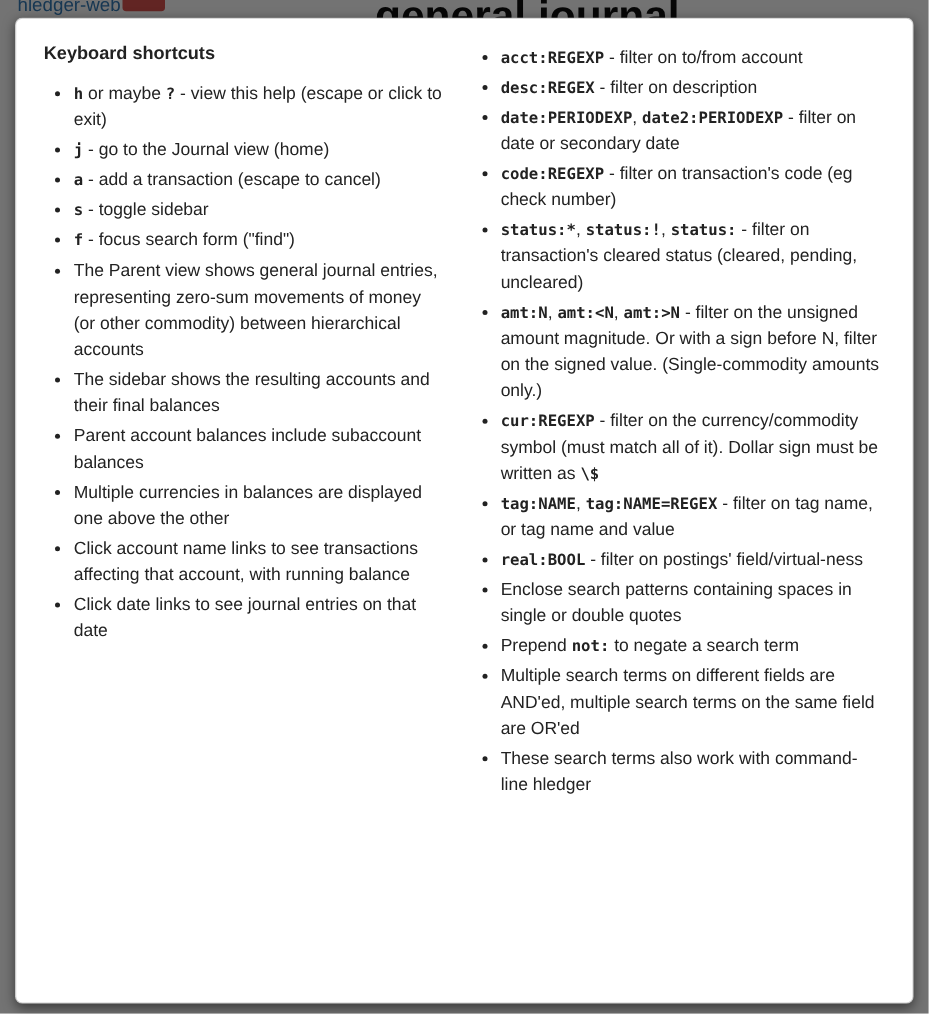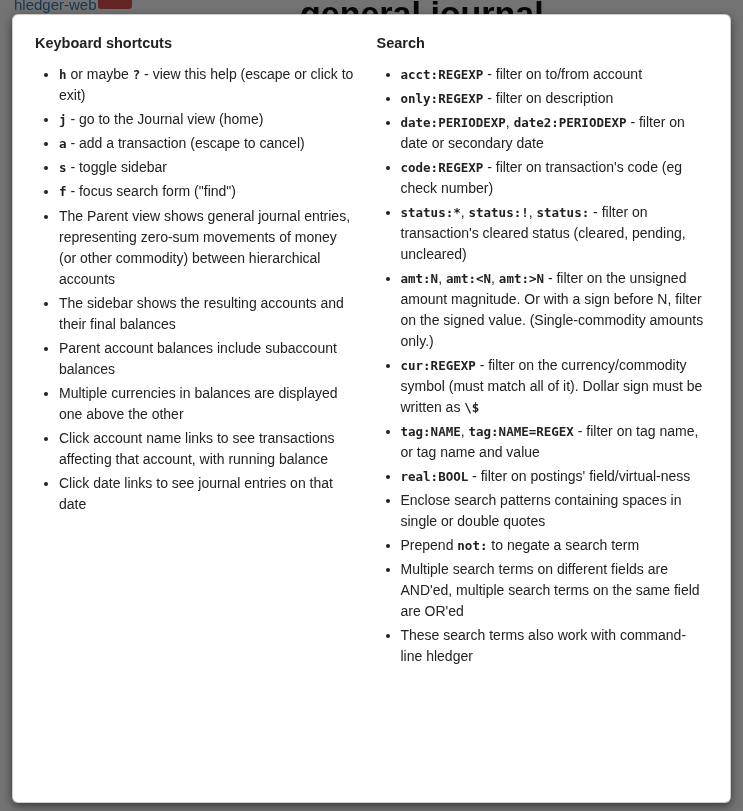--- a/index.html
+++ b/index.html
@@ -128,24 +128,23 @@
         <ul class="bullet-list">
           <li><span>The Parent view shows general journal entries, representing zero-sum movements of money (or other commodity) between hierarchical accounts</span></li>
           <li><span>The sidebar shows the resulting accounts and their final balances</span></li>
           <li><span>Parent account balances include subaccount balances</span></li>
           <li><span>Multiple currencies in balances are displayed one above the other</span></li>
           <li><span>Click account name links to see transactions affecting that account, with running balance</span></li>
           <li><span>Click date links to see journal entries on that date</span></li>
         </ul>
       </div>
     <div class="column column-right">
-        <h4 class="section-heading">Search</h4>
         <ul class="bullet-list">
           <li><code>acct:REGEXP</code><span> - filter on to/from account</span></li>
-          <li><code>only:REGEXP</code><span> - filter on description</span></li>
+          <li><code>desc:REGEX</code><span> - filter on description</span></li>
           <li><code>date:PERIODEXP</code><span>, </span><code>date2:PERIODEXP</code><span> - filter on date or secondary date</span></li>
           <li><code>code:REGEXP</code><span> - filter on transaction's code (eg check number)</span></li>
           <li><code>status:*</code><span>, </span><code>status:!</code><span>, </span><code>status:</code><span> - filter on transaction's cleared status (cleared, pending, uncleared)</span></li>
           <li><code>amt:N</code><span>, </span><code>amt:&lt;N</code><span>, </span><code>amt:&gt;N</code><span> - filter on the unsigned amount magnitude. Or with a sign before N, filter on the signed value. (Single-commodity amounts only.)</span></li>
           <li><code>cur:REGEXP</code><span> - filter on the currency/commodity symbol (must match all of it). Dollar sign must be written as </span><code>\$</code></li>
           <li><code>tag:NAME</code><span>, </span><code>tag:NAME=REGEX</code><span> - filter on tag name, or tag name and value</span></li>
           <li><code>real:BOOL</code><span> - filter on postings' field/virtual-ness</span></li>
           <li><span>Enclose search patterns containing spaces in single or double quotes</span></li>
           <li><span>Prepend </span><code>not:</code><span> to negate a search term</span></li>
           <li><span>Multiple search terms on different fields are AND'ed, multiple search terms on the same field are OR'ed</span></li>

